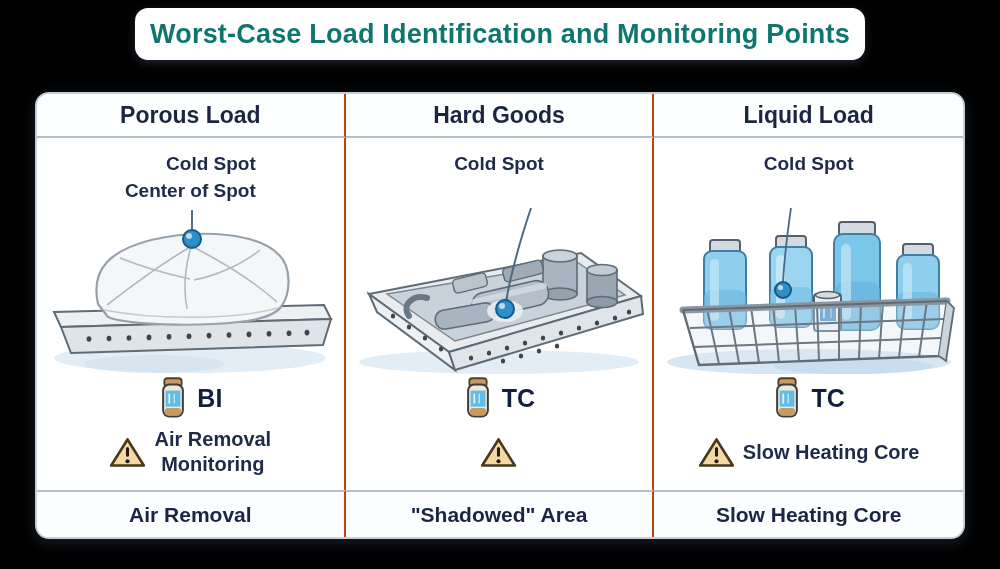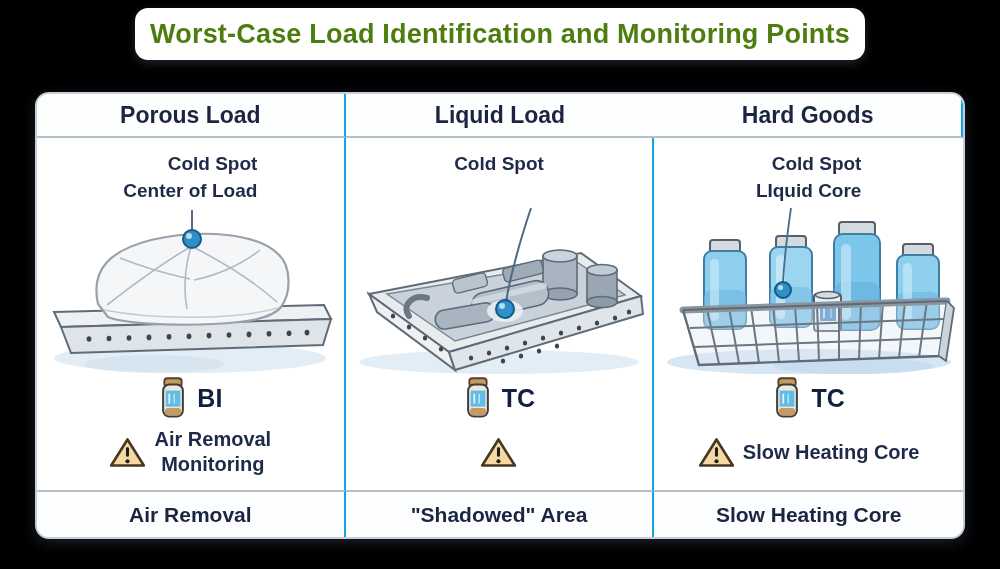--- a/index.html
+++ b/index.html
@@ -5,68 +5,68 @@
   html,body{margin:0;padding:0;}
   body{
     width:1000px;height:569px;background:#000;position:relative;
     font-family:"Liberation Sans",sans-serif;overflow:hidden;
   }
   .title-box{
     position:absolute;left:135px;top:8px;width:730px;height:52px;
     background:#fff;border-radius:13px;display:flex;align-items:center;justify-content:center;
     box-shadow:0 3px 10px rgba(90,110,140,.35);
   }
-  .title-text{font-size:27px;font-weight:700;color:#4d7c0f;letter-spacing:.2px;white-space:nowrap;}
+  .title-text{font-size:27px;font-weight:700;color:#0f766e;letter-spacing:.2px;white-space:nowrap;}
   .card{
     position:absolute;left:35px;top:92px;width:930px;height:447px;background:#fff;
     border:2px solid #c6cdd4;border-radius:14px;box-sizing:border-box;overflow:hidden;
     display:grid;grid-template-columns:1fr 1fr 1fr;grid-template-rows:44px 1fr 47px;
     box-shadow:0 4px 14px rgba(80,100,130,.3);
   }
   .hcell{
     display:flex;align-items:center;justify-content:center;
     border-bottom:2px solid #b7c0c9;font-size:23px;font-weight:700;color:#1b2542;
     background:#fdfefe;
   }
   .bcell{
     display:flex;flex-direction:column;align-items:center;position:relative;background:#fff;
   }
   .fcell{
     display:flex;align-items:center;justify-content:center;
     border-top:2px solid #b7c0c9;font-size:21px;font-weight:700;color:#1b2542;
     background:#fcfdfe;
   }
-  .colborder{border-right:2px solid #0ea5e9;}
+  .colborder{border-right:2px solid #c2410c;}
   .coldspot{margin-top:12px;height:56px;text-align:right;font-size:19px;font-weight:600;
     color:#1e2a47;line-height:27px;}
   .illu{width:292px;height:168px;flex:none;}
   .indicator{display:flex;align-items:center;justify-content:center;gap:9px;height:48px;}
   .vial{width:30px;height:42px;flex:none;}
   .ind-label{font-size:25px;font-weight:600;color:#13203d;}
   .warning{flex:1;display:flex;align-items:center;justify-content:center;gap:8px;padding-bottom:8px;}
   .warn-icon{width:37px;height:33px;flex:none;}
   .warn-text{text-align:center;font-size:20px;font-weight:600;color:#1e2a47;line-height:25px;}
 </style>
 </head>
 <body>
 
 <div class="title-box">
   <span class="title-text">Worst-Case Load Identification and Monitoring Points</span>
 </div>
 
 <div class="card">
 
   <div class="hcell colborder">Porous Load</div>
+  <div class="hcell colborder">Hard Goods</div>
   <div class="hcell">Liquid Load</div>
-  <div class="hcell colborder">Hard Goods</div>
 
   <div class="bcell colborder">
     <div class="coldspot">
       <div>Cold Spot</div>
-      <div>Center of Load</div>
+      <div>Center of Spot</div>
     </div>
     <svg class="illu" viewBox="0 0 292 168">
       <ellipse cx="146" cy="152" rx="136" ry="15" fill="#dce8f2" opacity="0.8"></ellipse>
       <ellipse cx="110" cy="158" rx="70" ry="9" fill="#cfe0ef" opacity="0.6"></ellipse>
 
       <path d="M10,106 L280,99 L287,113 L17,121 Z" fill="#eef1f4" stroke="#5f6b76" stroke-width="2"></path>
       <path d="M17,121 L287,113 L279,139 L27,147 Z" fill="#dfe4e9" stroke="#5f6b76" stroke-width="2"></path>
       <g fill="#3c4650">
         <ellipse cx="45" cy="133" rx="2.4" ry="2.8"></ellipse>
           <ellipse cx="65" cy="132.5" rx="2.4" ry="2.8"></ellipse>
@@ -192,21 +192,20 @@
         <path d="M17,3 L32,27 L2,27 Z" fill="#f6d9a2" stroke="#47391f" stroke-width="2.4" stroke-linejoin="round"></path>
         <rect x="15.6" y="10" width="2.8" height="9" rx="1.4" fill="#1f1f1f"></rect>
         <circle cx="17" cy="23" r="1.9" fill="#1f1f1f"></circle>
       </svg>
     </div>
   </div>
 
   <div class="bcell">
     <div class="coldspot">
       <div>Cold Spot</div>
-      <div>LIquid Core</div>
     </div>
     <svg class="illu" viewBox="0 0 292 168">
       <ellipse cx="146" cy="156" rx="142" ry="13" fill="#d3e3f2" opacity="0.9"></ellipse>
       <ellipse cx="190" cy="160" rx="80" ry="8" fill="#c2d8ec" opacity="0.7"></ellipse>
 
       <g stroke-width="2">
         <rect x="176" y="16" width="36" height="14" rx="3" fill="#d3dae0" stroke="#55606c"></rect>
         <rect x="171" y="28" width="46" height="96" rx="9" fill="#7cc6ea" stroke="#3f7fa6"></rect>
         <rect x="171" y="76" width="46" height="48" rx="9" fill="#66b4dd" opacity="0.7"></rect>
         <rect x="178" y="38" width="10" height="76" rx="5" fill="#c5e8f8" opacity="0.7"></rect>

